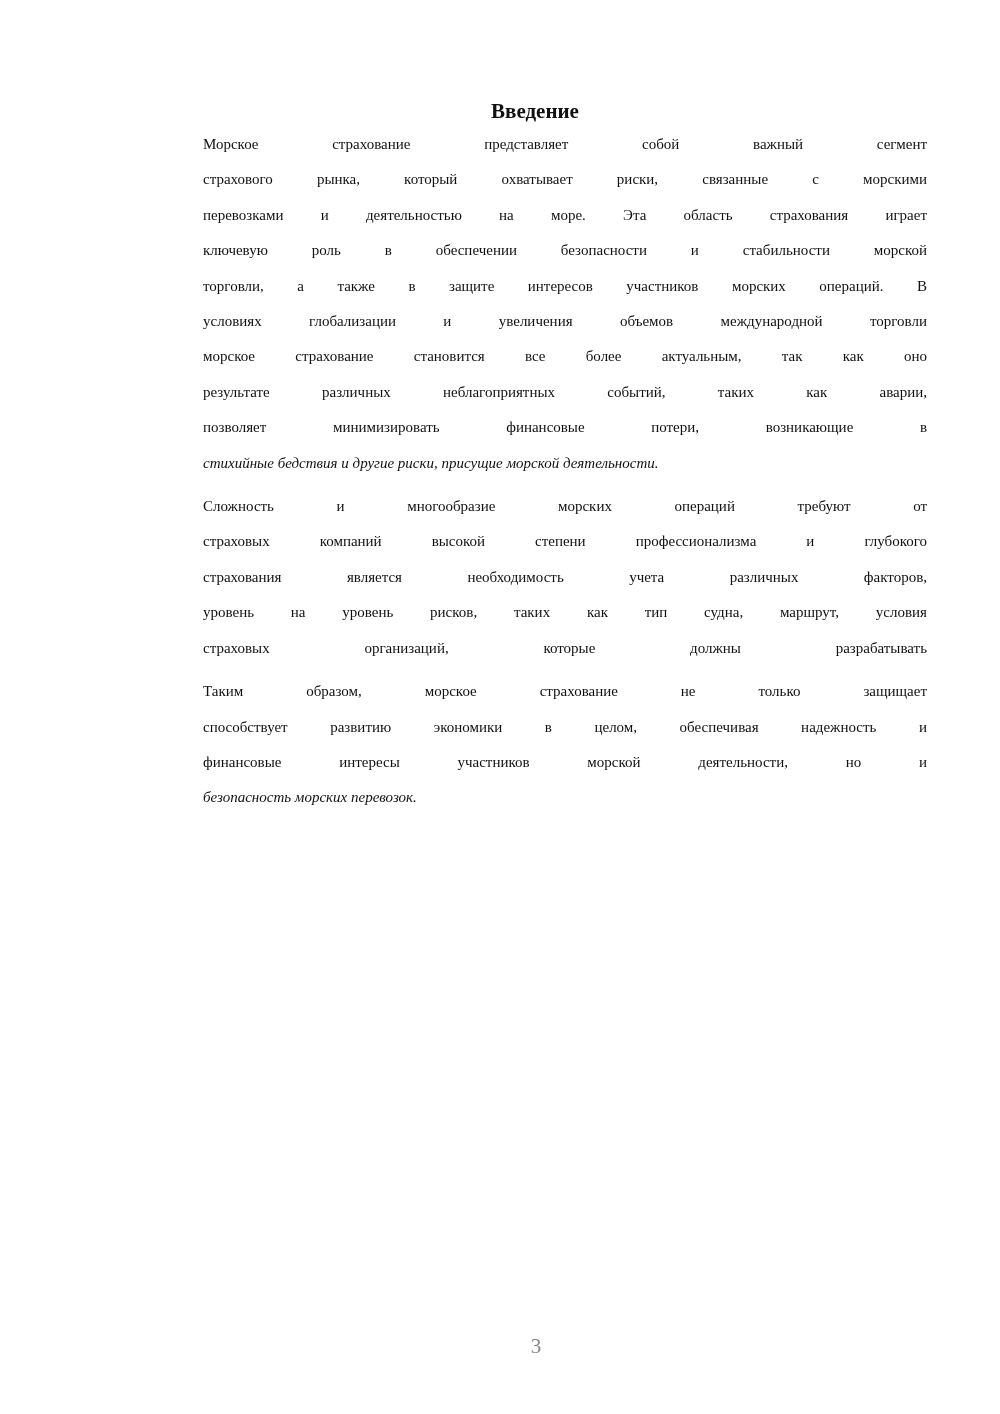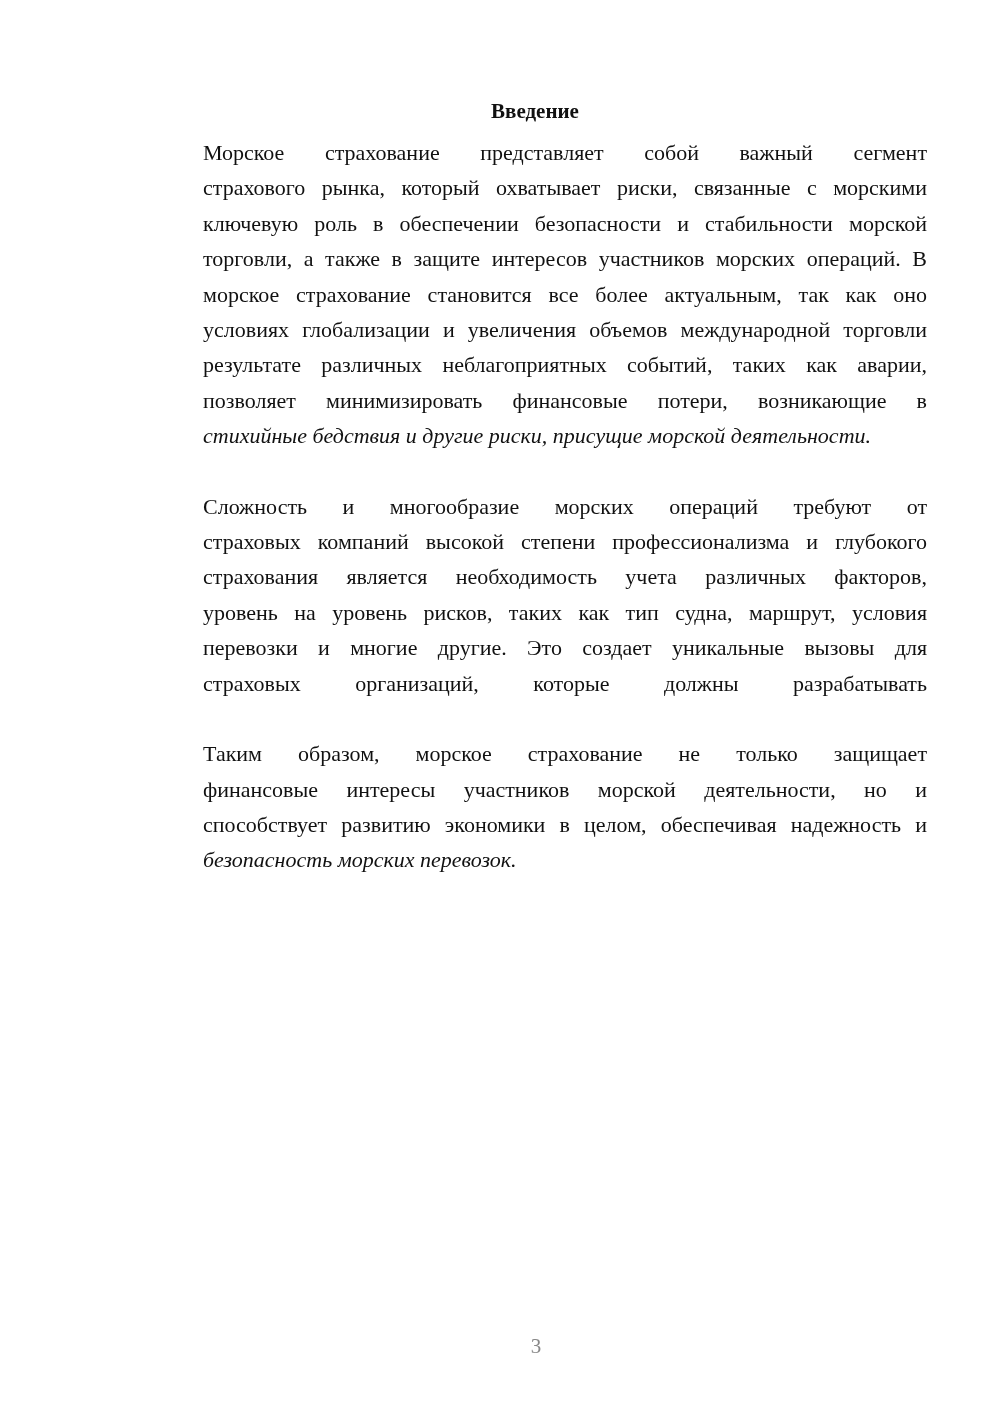--- a/index.html
+++ b/index.html
@@ -8,61 +8,61 @@
       position: absolute; left: 0; top: 0; width: 810px; height: 1414px;
       background: #ffffff; color: #111111;
       font-family: "Liberation Serif", "DejaVu Serif", serif;
     }
     .title {
       position: absolute; left: 0; width: 1000px; top: 96px;
       text-align: center; font-weight: bold; font-size: 21px; line-height: 30px;
       padding-left: 70px; box-sizing: border-box;
     }
     .body-text {
-      position: absolute; left: 143px; width: 784px; top: 135px;
-      font-size: 22px; line-height: 35.4px;
+      position: absolute; left: 143px; width: 784px; top: 127px;
+      font-size: 15px; line-height: 35.4px;
     }
     .para { margin: 0; text-align: justify; text-align-last: left; text-indent: 60px; }
-    .para + .para { margin-top: 35px; }
+    .para + .para { margin-top: 8px; }
     .line { display: block; text-align: justify; text-align-last: justify; }
     .line.last { text-align-last: left; font-style: italic; }
     .first-line { text-indent: 0; padding-left: 60px; }
     .page-number {
       position: absolute; left: 0; width: 1000px; top: 1334px; text-align: center;
       font-size: 21px; color: #888888; padding-left: 72px; box-sizing: border-box;
     }
   </style>
 </head>
 <body>
 
 <div class="page">
   <div class="title">Введение</div>
 
   <div class="body-text">
     <p class="para">
       <span class="line first-line">Морское страхование представляет собой важный сегмент</span>
       <span class="line">страхового рынка, который охватывает риски, связанные с морскими</span>
+      <span class="line">перевозками и деятельностью на море. Эта область страхования играет</span>
       <span class="line">ключевую роль в обеспечении безопасности и стабильности морской</span>
       <span class="line">торговли, а также в защите интересов участников морских операций. В</span>
+      <span class="line">условиях глобализации и увеличения объемов международной торговли</span>
       <span class="line">морское страхование становится все более актуальным, так как оно</span>
-      <span class="line">условиях глобализации и увеличения объемов международной торговли</span>
       <span class="line">результате различных неблагоприятных событий, таких как аварии,</span>
       <span class="line">позволяет минимизировать финансовые потери, возникающие в</span>
       <span class="line last">стихийные бедствия и другие риски, присущие морской деятельности.</span>
     </p>
     <p class="para">
       <span class="line first-line">Сложность и многообразие морских операций требуют от</span>
       <span class="line">страховых компаний высокой степени профессионализма и глубокого</span>
       <span class="line">страхования является необходимость учета различных факторов,</span>
       <span class="line">уровень на уровень рисков, таких как тип судна, маршрут, условия</span>
-      <span class="line">перевозки и многие другие. Это создает уникальные вызовы для</span>
       <span class="line">страховых организаций, которые должны разрабатывать</span>
     </p>
     <p class="para">
       <span class="line first-line">Таким образом, морское страхование не только защищает</span>
+      <span class="line">способствует развитию экономики в целом, обеспечивая надежность и</span>
       <span class="line">финансовые интересы участников морской деятельности, но и</span>
-      <span class="line">способствует развитию экономики в целом, обеспечивая надежность и</span>
       <span class="line last">безопасность морских перевозок.</span>
     </p>
   </div>
 
   <div class="page-number">3</div>
 </div>
 
 </body></html>

